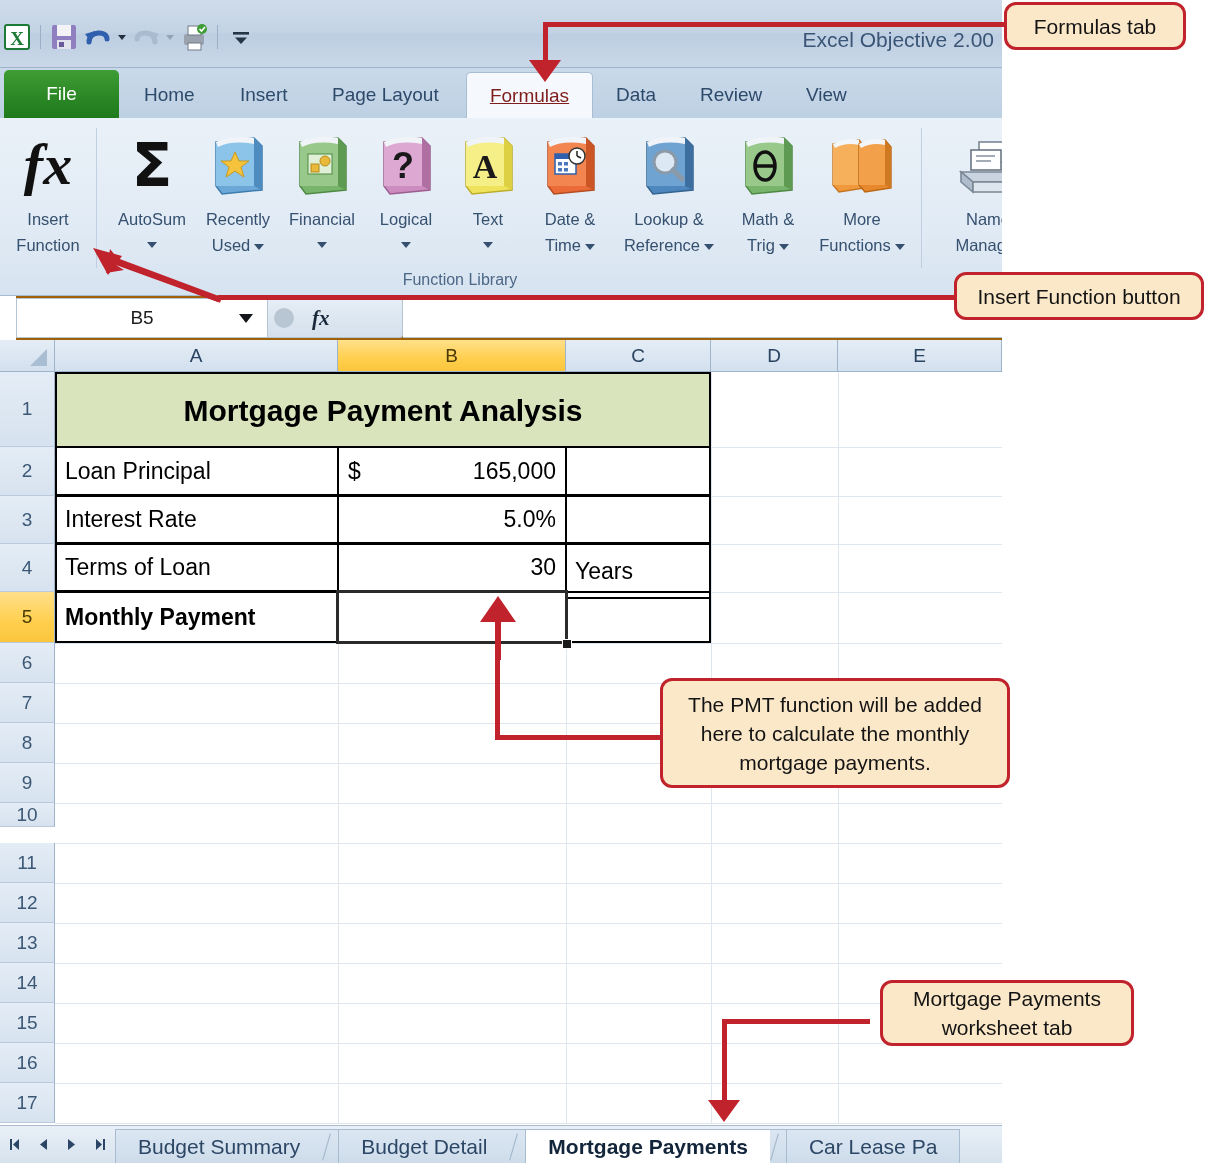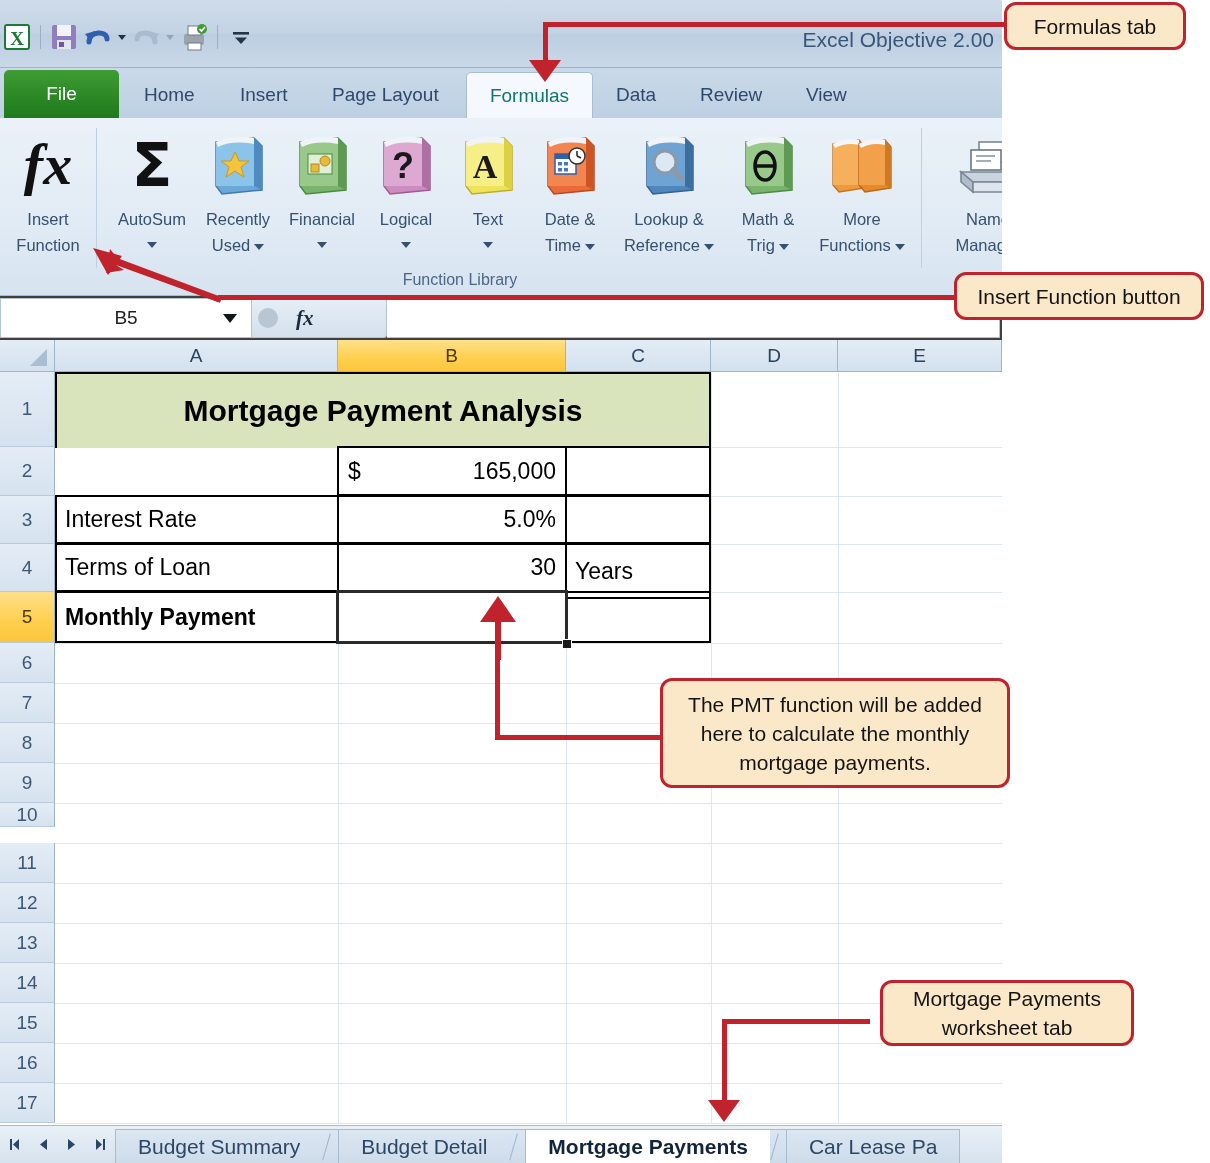--- a/index.html
+++ b/index.html
@@ -50,21 +50,21 @@
     display: flex; align-items: center; justify-content: center;
     font-size: 19px; color: #2e4a6b; white-space: nowrap;
     padding: 0 16px;
   }
   .tab.file {
     background: linear-gradient(to bottom, #3f9d35 0%, #2d8a26 50%, #1f7a1c 100%);
     color: #ffffff; border-radius: 5px 5px 0 0; top: 2px; height: 48px;
   }
   .tab.active {
     background: #f5f9fd; border-radius: 5px 5px 0 0;
-    border: 1px solid #a7bdd3; border-bottom: none; color: #0f766e;
+    border: 1px solid #a7bdd3; border-bottom: none; color: #7f1d1d; text-decoration: underline;
   }
 
   
   .ribbon {
     position: absolute; left: 0; top: 118px; width: 1002px; height: 178px;
     background: linear-gradient(to bottom, #eaf1f8 0%, #e1ebf5 60%, #d6e3f0 100%);
     border-bottom: 1px solid #a8bccf;
   }
   .rb-sep { position: absolute; top: 10px; width: 1px; height: 140px; background: #c0d0e0; }
   .rb-item {
@@ -84,22 +84,22 @@
   .rb-caret-row::after { content: ""; width: 0; height: 0;
     border-left: 5px solid transparent; border-right: 5px solid transparent;
     border-top: 6px solid #36506f; }
   .group-title {
     position: absolute; bottom: 6px; left: 0; width: 100%;
     text-align: center; font-size: 16px; color: #4c6786;
   }
 
   
   .formula-bar {
-    position: absolute; left: 0; top: 296px; width: 1002px; height: 44px;
-    background: #404040; display: flex; align-items: stretch;
+    position: absolute; left: 16px; top: 296px; width: 1002px; height: 44px;
+    background: #a16207; display: flex; align-items: stretch;
   }
   .name-box {
     width: 252px; height: 40px; margin: 2px 0 2px 0;
     background: #ffffff; border: 1px solid #b4c4d4;
     display: flex; align-items: center; justify-content: center;
     position: relative; font-size: 19px; color: #1d1d1d;
   }
   .name-box .nb-caret {
     position: absolute; right: 14px; top: 15px; width: 0; height: 0;
     border-left: 7px solid transparent; border-right: 7px solid transparent;
@@ -518,20 +518,21 @@
       <div class="gridline-h" style="top:743px;width:947px;"></div>
       <div class="gridline-h" style="top:783px;width:947px;"></div>
 
       <div class="gridline-v" style="left:338px;height:751px;"></div>
       <div class="gridline-v" style="left:566px;height:751px;"></div>
       <div class="gridline-v" style="left:711px;height:751px;"></div>
       <div class="gridline-v" style="left:838px;height:751px;"></div>
 
       <div class="cell title-cell" style="left:55px;top:32px;width:656px;height:76px;">Mortgage Payment Analysis</div>
 
+      <div class="cell bordered left" style="left:55px;top:106px;width:284px;height:50px;">Loan Principal</div>
       <div class="cell bordered cur" style="left:337px;top:106px;width:230px;height:50px;">
         <span>$</span>
         <span>165,000</span>
       </div>
       <div class="cell bordered left" style="left:565px;top:106px;width:146px;height:50px;"></div>
 
       <div class="cell bordered left" style="left:55px;top:155px;width:284px;height:49px;">Interest Rate</div>
       <div class="cell bordered right" style="left:337px;top:155px;width:230px;height:49px;">5.0%</div>
       <div class="cell bordered left" style="left:565px;top:155px;width:146px;height:49px;"></div>
 

